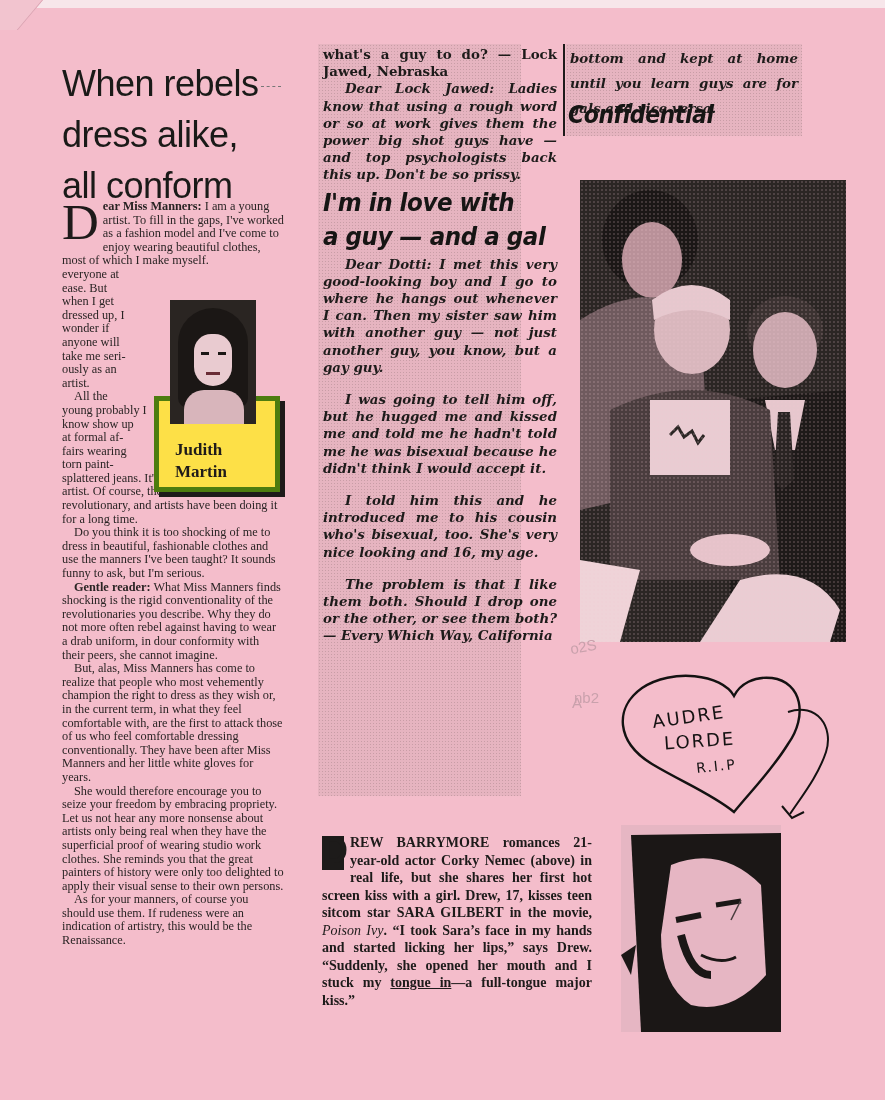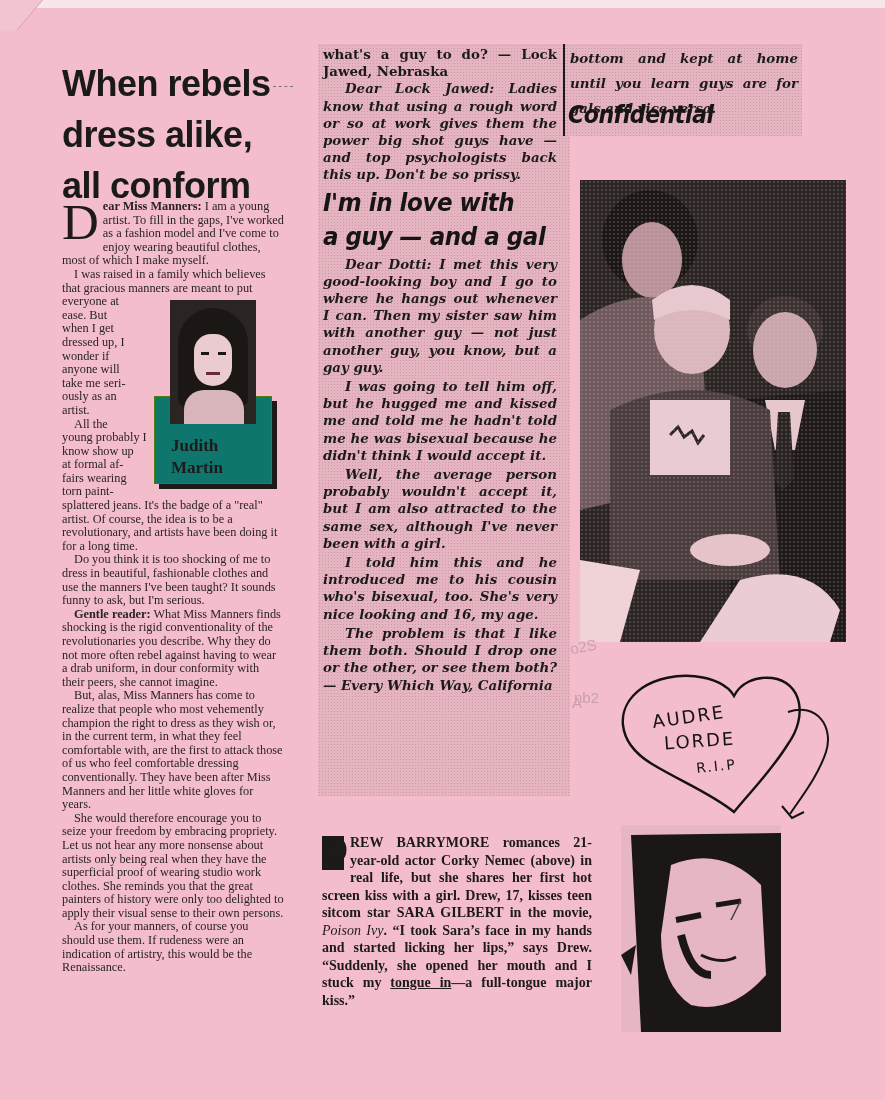--- a/index.html
+++ b/index.html
@@ -2,47 +2,47 @@
 <html><head>
 <meta charset="utf-8">
 <style>
   html, body { margin:0; padding:0; }
   body { width:885px; height:1100px; background:#fff; position:relative; overflow:hidden; }
   .page { position:absolute; left:0; top:0; width:885px; height:1100px; background:#f4bdcb; }
   .topedge { position:absolute; left:0; top:0; width:885px; height:8px; background:#f7e6ea; }
   .corner { position:absolute; left:0; top:0; width:42px; height:30px; border-right:1px solid #d9a1b0; transform:skewX(-40deg); transform-origin:top left; background:#f2c4cf; }
 
   
-  .headline { position:absolute; left:62px; top:58px; width:230px; font-family:"Liberation Sans",sans-serif; font-weight:bold; font-size:36px; line-height:51px; color:#1a1a18; letter-spacing:-0.5px; }
+  .headline { position:absolute; left:62px; top:58px; width:230px; font-family:"Liberation Sans",sans-serif; font-weight:normal; font-size:36px; line-height:51px; color:#1a1a18; letter-spacing:-0.5px; }
   .headline div { white-space:nowrap; }
   .headline .dash { display:inline-block; width:20px; border-top:1px dashed #777; vertical-align:middle; margin-left:2px; }
   .lcol { position:absolute; left:62px; top:200px; width:222px; font-family:"Liberation Serif",serif; font-size:12.3px; line-height:13.6px; color:#2a2424; }
   .lcol p { margin:0; text-indent:12px; text-align:left; }
   .lcol p.first { text-indent:0; }
   .dropcap { float:left; font-family:"Liberation Serif",serif; font-size:51px; line-height:40px; margin:2px 4px 0 0; color:#1e1a1a; }
   .lcol b { font-weight:bold;margin-top:12px; }
   .narrow { width:95px; }
   .mug { position:absolute; left:170px; top:300px; width:86px; height:124px; background:#2a2522; overflow:hidden; }
   .mug .hair { position:absolute; left:8px; top:8px; width:70px; height:100px; border-radius:35px 35px 10px 10px; background:#1b1715; }
   .mug .face { position:absolute; left:24px; top:34px; width:38px; height:52px; border-radius:18px 18px 20px 20px; background:#e9cbd0; }
   .mug .neck { position:absolute; left:14px; top:90px; width:60px; height:34px; background:#d8b5bb; border-radius:20px 20px 0 0; }
   .mug .eye { position:absolute; top:52px; width:8px; height:3px; background:#1b1715; }
   .mug .mouth { position:absolute; left:36px; top:72px; width:14px; height:3px; background:#6a2c36; }
-  .namebox { position:absolute; left:154px; top:396px; width:116px; height:86px; border:1px solid #4d7c0f; background:#0f766e; box-shadow:5px 5px 0 #1e1a1a; }
+  .namebox { position:absolute; left:154px; top:396px; width:116px; height:86px; border:5px solid #4d7c0f; background:#fde047; box-shadow:5px 5px 0 #1e1a1a; }
   .namebox .nm { position:absolute; left:16px; top:38px; font-family:"Liberation Serif",serif; font-weight:bold; font-size:17px; line-height:22px; color:#1e1a1a; }
 
   
   .clip { position:absolute; background:#e6b4c0;
     background-image: radial-gradient(rgba(60,50,50,0.18) 0.7px, transparent 0.9px);
     background-size:3px 3px; }
-  .mcol { left:318px; top:44px; width:252px; height:752px; }
+  .mcol { left:318px; top:44px; width:203px; height:752px; }
   .mcol .txt { position:absolute; left:5px; top:2px; width:234px; font-family:"DejaVu Serif","Liberation Serif",serif; font-weight:bold; font-size:13.4px; line-height:17.2px; color:#1d1b1a; }
   .mcol p { margin:0; text-align:justify; }
   .mcol p.ind { text-indent:22px;font-style:italic; }
-  .mcol p.gap { margin-top:2px; }
+  .mcol p.gap { margin-top:15px; }
   .mcol .it { font-style:italic; }
   .subhead { font-family:"DejaVu Sans","Liberation Sans",sans-serif; font-weight:bold; font-style:italic; font-size:25px; line-height:34px; margin:2px 0 2px 0; letter-spacing:-0.5px; transform:scaleX(0.92); transform-origin:left; white-space:nowrap; color:#161514; }
   .vrule { position:absolute; left:563px; top:44px; width:2px; height:92px; background:#1d1b1a; }
 
   
   .rclip { left:566px; top:44px; width:236px; height:92px; }
   .rclip .txt { position:absolute; left:4px; top:2px; width:228px; font-family:"DejaVu Serif",serif; font-weight:bold; font-style:italic; font-size:13.4px; line-height:25px; color:#1d1b1a; text-align:justify; }
   .rclip .conf { position:absolute; left:2px; top:56px; font-family:"DejaVu Sans",sans-serif; font-weight:bold; font-style:italic; font-size:25px; color:#161514; transform:scaleX(0.88); transform-origin:left; letter-spacing:-0.5px; }
 
   
@@ -74,21 +74,20 @@
   <div class="corner"></div>
 
   <div class="headline">
     <div><span>When rebels</span><span class="dash"></span></div>
     <div>dress alike,</div>
     <div>all conform</div>
   </div>
 
   <div class="lcol">
     <p class="first"><span class="dropcap">D</span><b>ear Miss Manners:</b><span> I am a young artist. To fill in the gaps, I've worked as a fashion model and I've come to enjoy wearing beautiful clothes, most of which I make myself.</span></p>
-    <p><span>I was raised in a family which believes that gracious manners are meant to put</span></p>
     <div class="narrow">
       <div>everyone at</div>
       <div>ease. But</div>
       <div>when I get</div>
       <div>dressed up, I</div>
       <div>wonder if</div>
       <div>anyone will</div>
       <div>take me seri-</div>
       <div>ously as an</div>
       <div>artist.</div>
@@ -125,21 +124,20 @@
   <div class="clip mcol">
     <div class="txt">
       <p>what's a guy to do? — Lock Jawed, Nebraska</p>
       <p class="ind it">Dear Lock Jawed: Ladies know that using a rough word or so at work gives them the power big shot guys have — and top psychologists back this up. Don't be so prissy.</p>
       <div class="subhead">
         <div>I'm in love with</div>
         <div>a guy — and a gal</div>
       </div>
       <p class="ind">Dear Dotti: I met this very good-looking boy and I go to where he hangs out whenever I can. Then my sister saw him with another guy — not just another guy, you know, but a gay guy.</p>
       <p class="ind gap">I was going to tell him off, but he hugged me and kissed me and told me he hadn't told me he was bisexual because he didn't think I would accept it.</p>
-      <p class="ind gap">Well, the average person probably wouldn't accept it, but I am also attracted to the same sex, although I've never been with a girl.</p>
       <p class="ind gap">I told him this and he introduced me to his cousin who's bisexual, too. She's very nice looking and 16, my age.</p>
       <p class="ind gap">The problem is that I like them both. Should I drop one or the other, or see them both? — Every Which Way, California</p>
     </div>
   </div>
   <div class="vrule"></div>
 
   <div class="clip rclip">
     <div class="txt">bottom and kept at home until you learn guys are for gals and vice versa.</div>
     <div class="conf">Confidential</div>
   </div>

